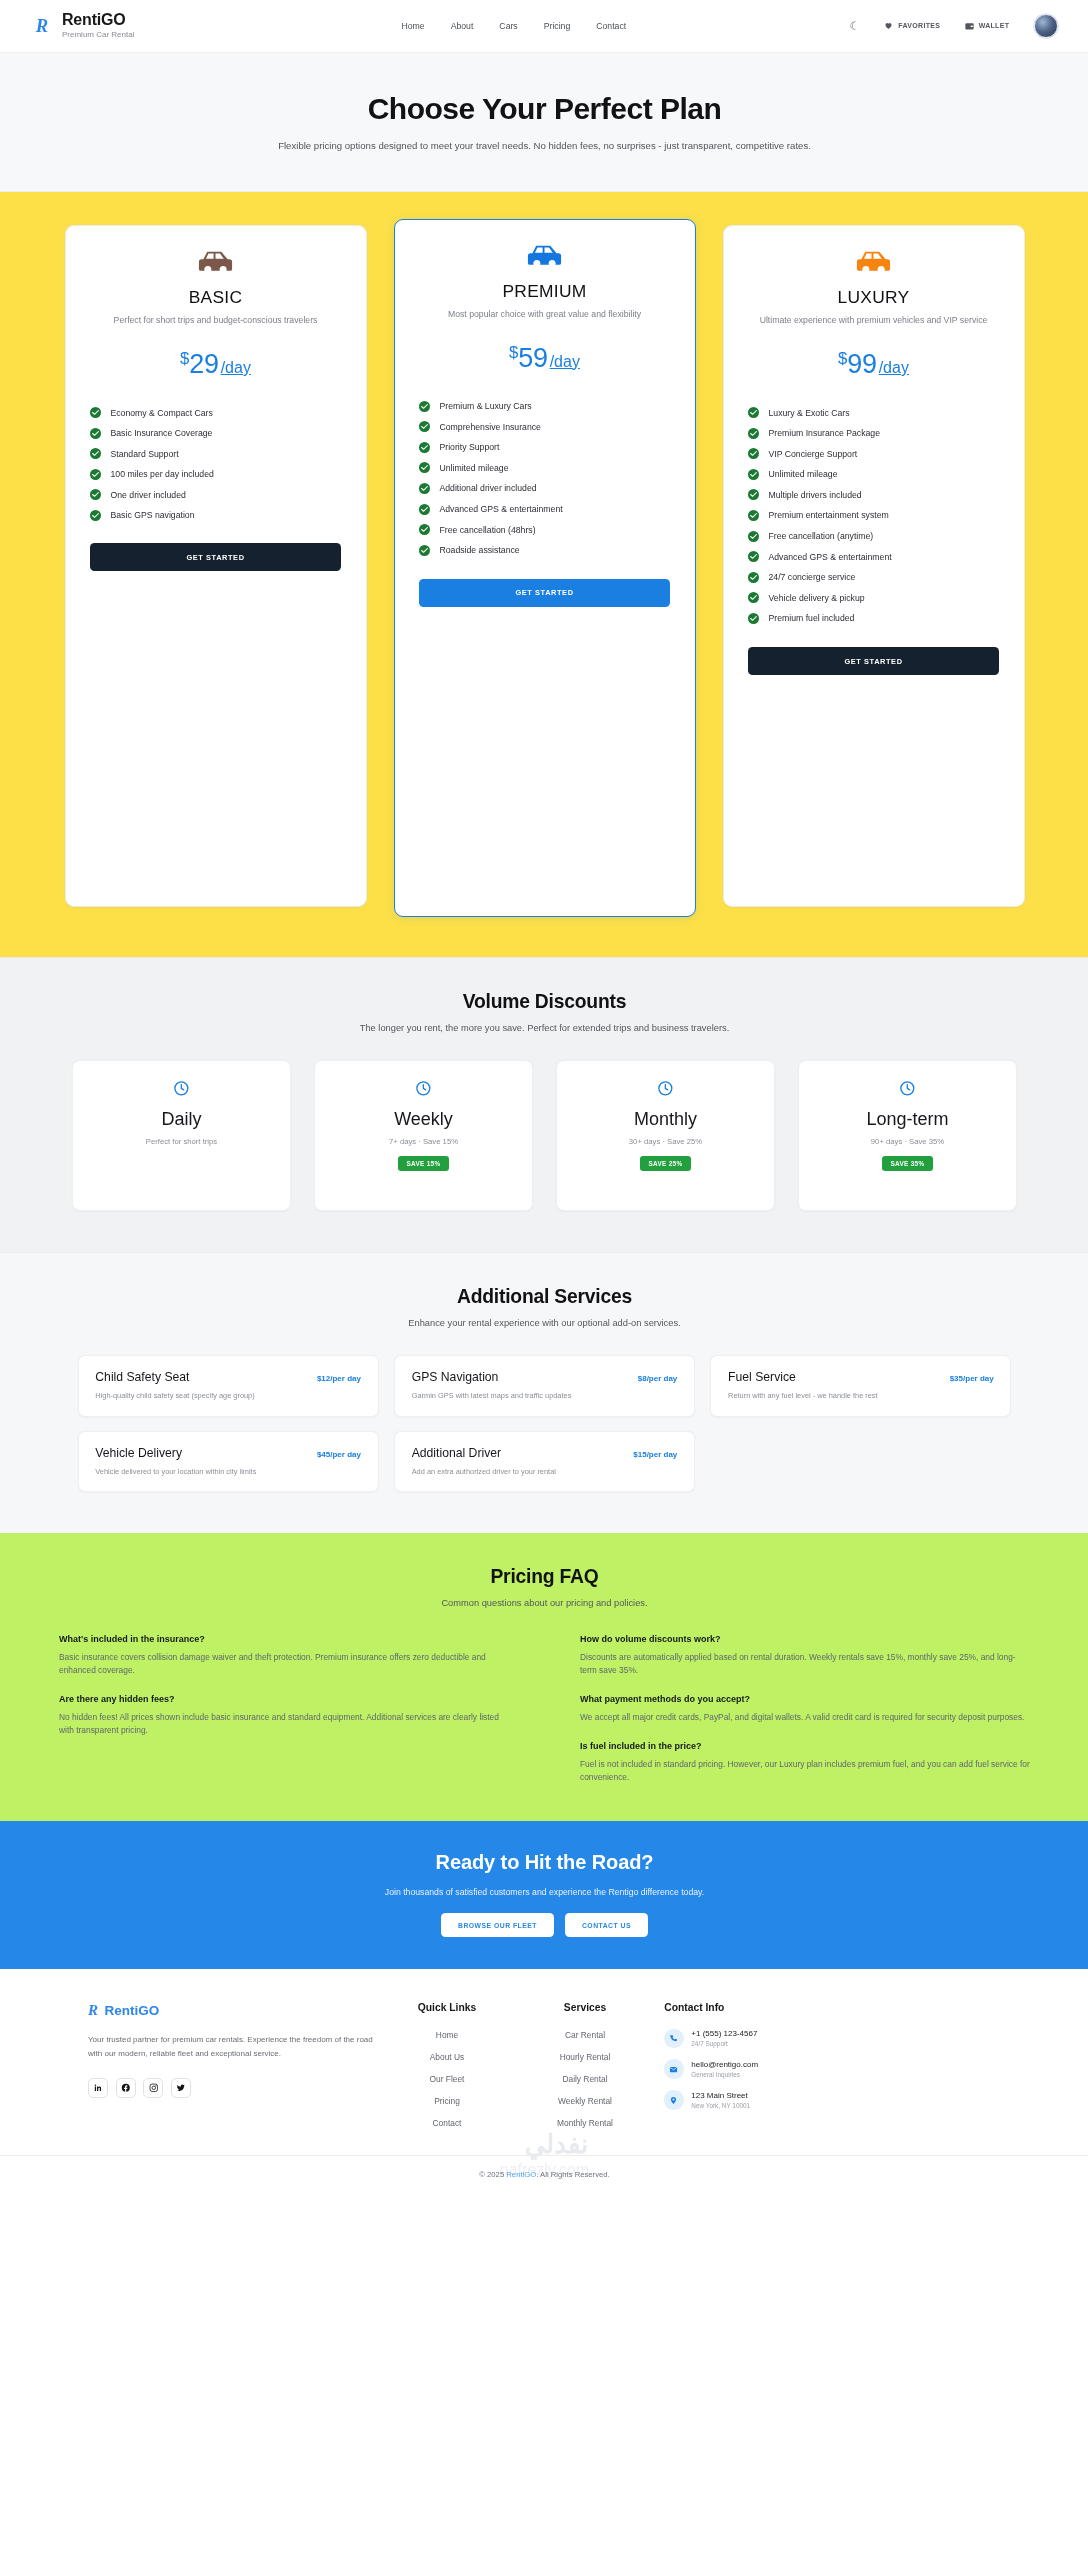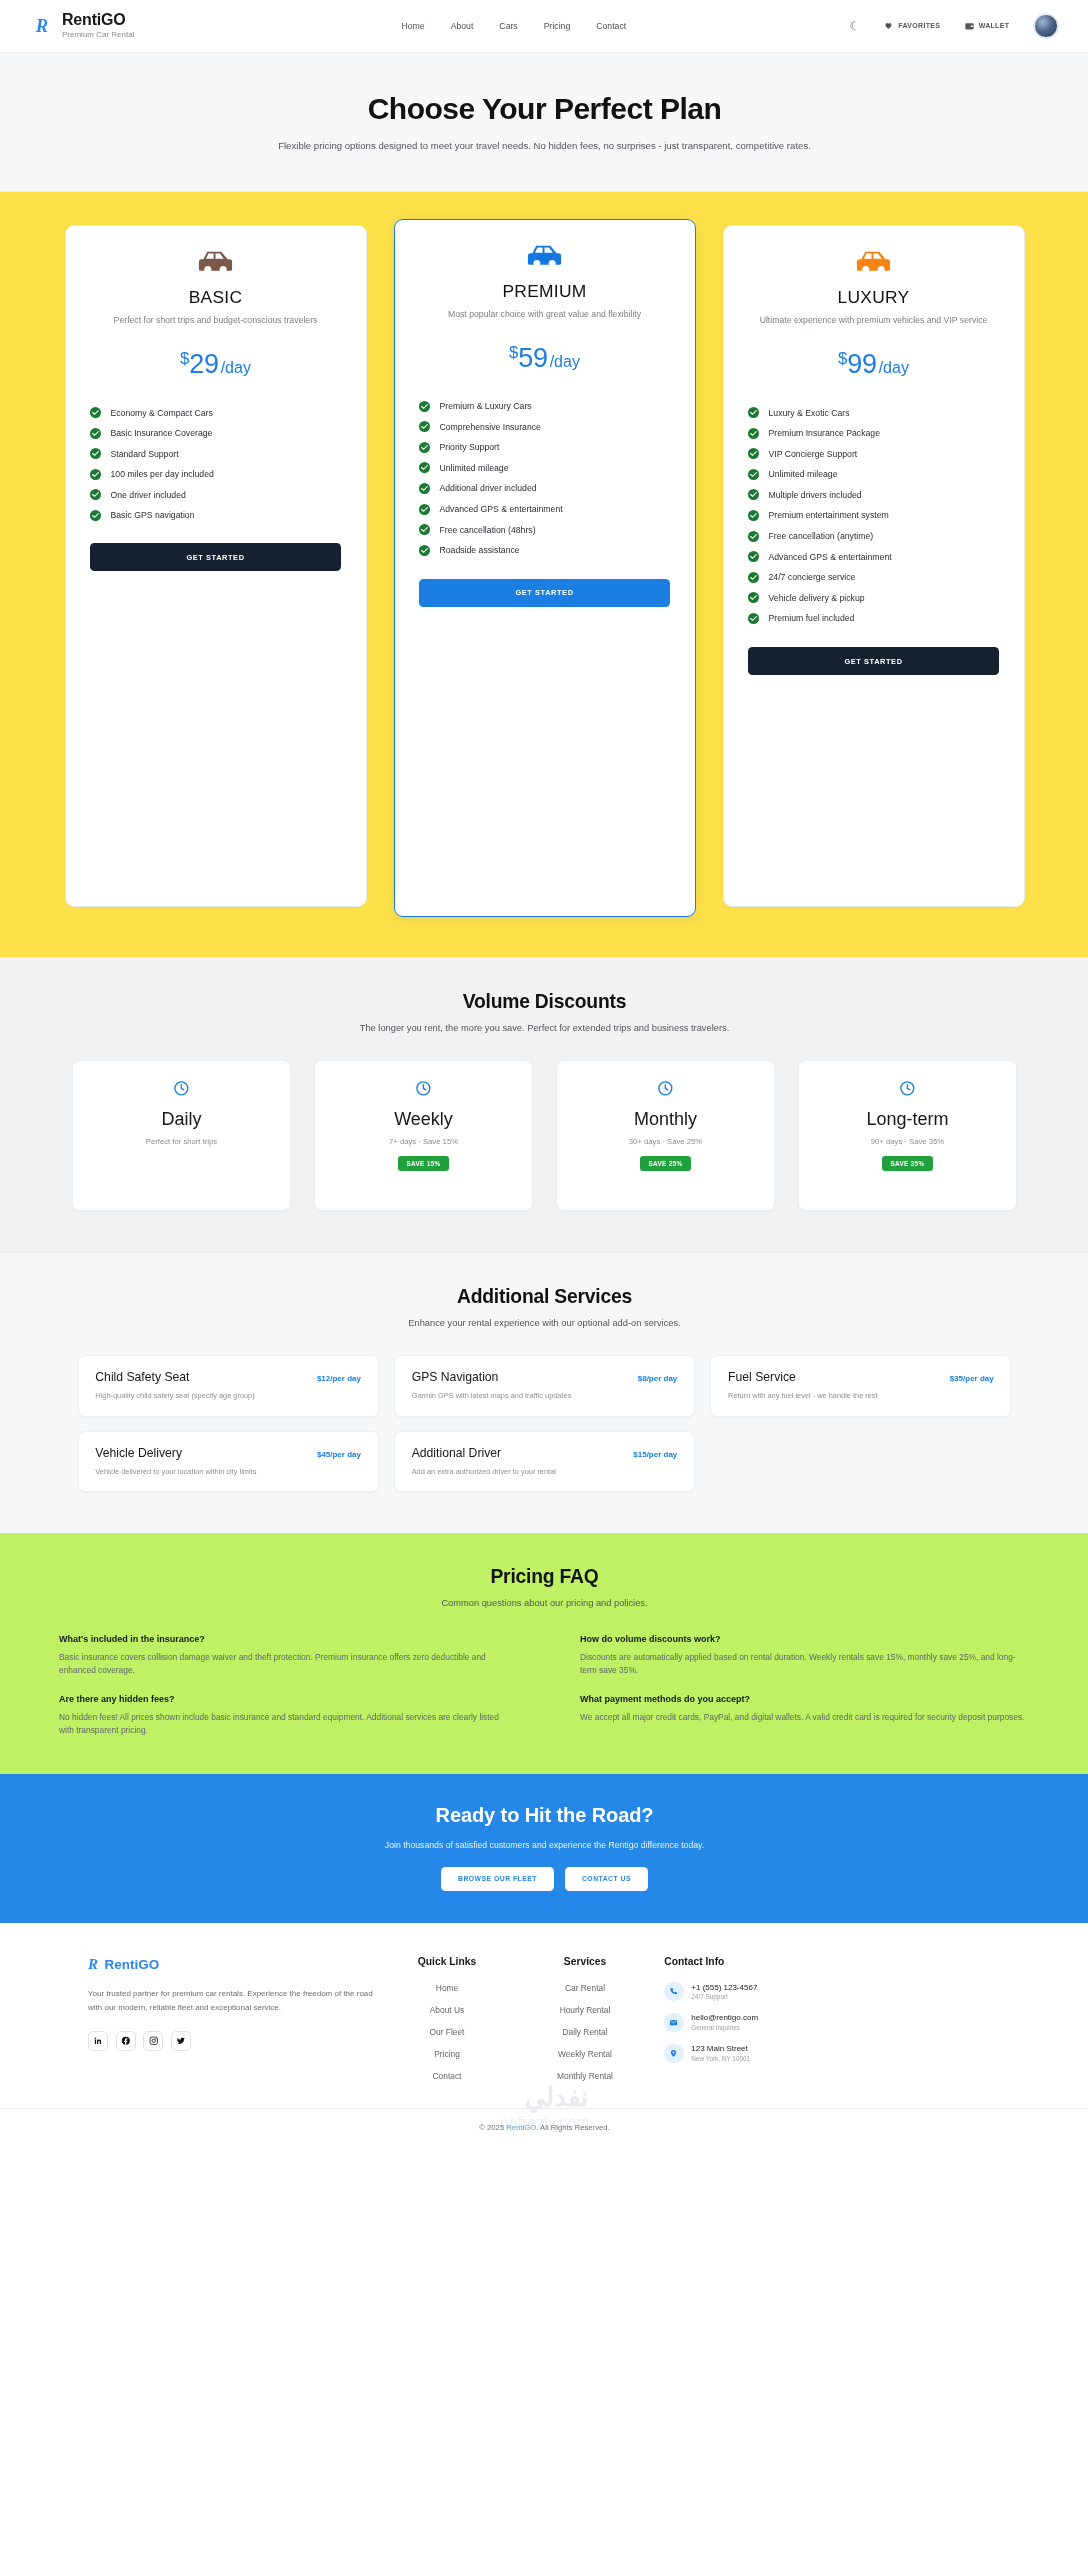--- a/index.html
+++ b/index.html
@@ -109,21 +109,21 @@
   .plan-desc {
     text-align: center; font-size: 8.7px; color: #7b7f87;
     margin-top: 6.4px; line-height: 1.45; padding: 0 3.9px;
   }
   .price-row {
     text-align: center; margin-top: 22px; color: #1a7fe0;
     white-space: nowrap;
   }
   .price-cur { font-size: 16.7px; vertical-align: 9px; }
   .price-num { font-size: 27px; letter-spacing: -0.3px; }
-  .price-per { font-size: 16px; margin-left: 1.9px; }
+  .price-per { font-size: 16px; margin-left: 1.9px; text-decoration: underline; }
 
   .features { margin-top: 27px; display: flex; flex-direction: column; gap: 9.6px; }
   .feature { display: flex; align-items: center; gap: 9.6px; }
   .check {
     width: 11px; height: 11px; border-radius: 50%;
     background: #1a7a32;
     flex: none;
     display: flex; align-items: center; justify-content: center;
   }
   .check svg { display: block; }
@@ -700,20 +700,24 @@
         </div>
       </div>
       <div class="faq-col">
         <div>
           <div class="faq-q">How do volume discounts work?</div>
           <div class="faq-a">Discounts are automatically applied based on rental duration. Weekly rentals save 15%, monthly save 25%, and long-term save 35%.</div>
         </div>
         <div>
           <div class="faq-q">What payment methods do you accept?</div>
           <div class="faq-a">We accept all major credit cards, PayPal, and digital wallets. A valid credit card is required for security deposit purposes.</div>
+        </div>
+        <div>
+          <div class="faq-q">Is fuel included in the price?</div>
+          <div class="faq-a">Fuel is not included in standard pricing. However, our Luxury plan includes premium fuel, and you can add fuel service for convenience.</div>
         </div>
       </div>
     </div>
   </div>
 
   <div class="banner">
     <h2>Ready to Hit the Road?</h2>
     <p>Join thousands of satisfied customers and experience the Rentigo difference today.</p>
     <div class="banner-btns">
       <button class="banner-btn">BROWSE OUR FLEET</button>

